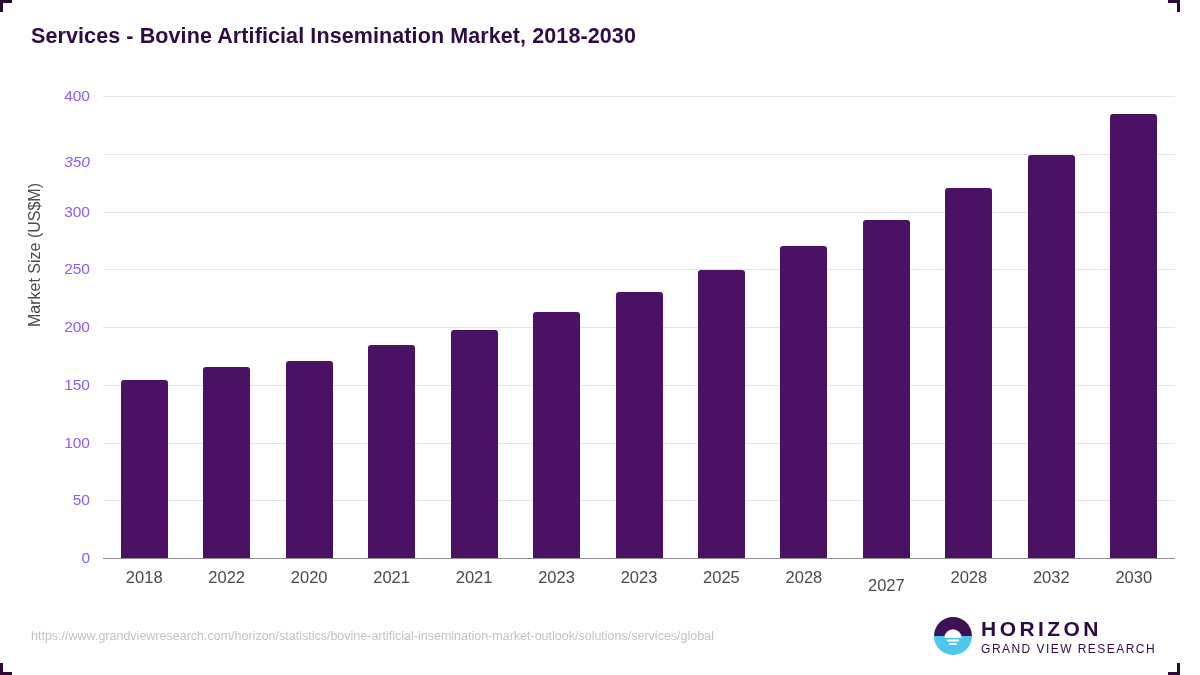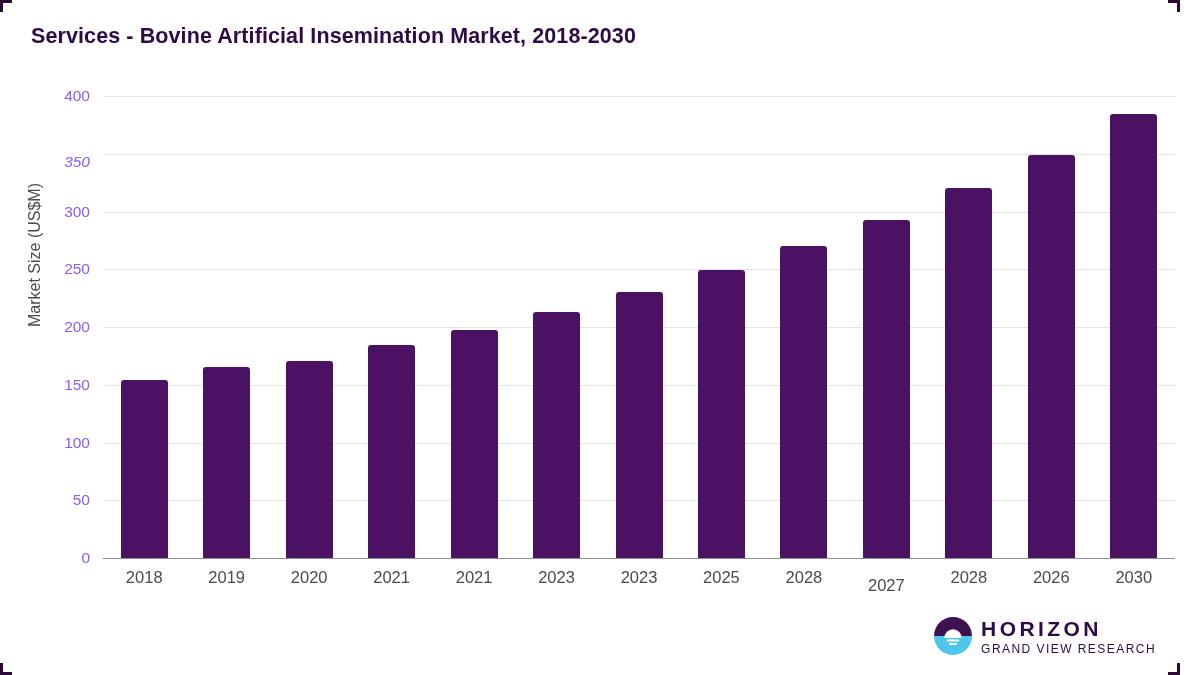--- a/index.html
+++ b/index.html
@@ -202,34 +202,35 @@
         <div class="bar" title="2026: 270" style="left: 677.423px; width: 47px; height: 311.85px; background: rgb(75, 17, 98);"></div>
         <div class="bar" title="2027: 293" style="left: 759.885px; width: 47px; height: 338.415px; background: rgb(75, 17, 98);"></div>
         <div class="bar" title="2028: 320" style="left: 842.346px; width: 47px; height: 369.6px; background: rgb(75, 17, 98);"></div>
         <div class="bar" title="2029: 349" style="left: 924.808px; width: 47px; height: 403.095px; background: rgb(75, 17, 98);"></div>
         <div class="bar" title="2030: 384" style="left: 1007.27px; width: 47px; height: 443.52px; background: rgb(75, 17, 98);"></div>
       </div>
   </div>
 
   <div class="x-labels" id="x-tick-labels">
       <div class="x-tick-label" style="left: 0px; width: 82.4615px;">2018</div>
-      <div class="x-tick-label" style="left: 82.4615px; width: 82.4615px;">2019</div>
+      <div class="x-tick-label" style="left: 82.4615px; width: 82.4615px;">2022</div>
       <div class="x-tick-label" style="left: 164.923px; width: 82.4615px;">2020</div>
       <div class="x-tick-label" style="left: 247.385px; width: 82.4615px;">2021</div>
       <div class="x-tick-label" style="left: 329.846px; width: 82.4615px;">2021</div>
       <div class="x-tick-label" style="left: 412.308px; width: 82.4615px;">2023</div>
       <div class="x-tick-label" style="left: 494.769px; width: 82.4615px;">2023</div>
       <div class="x-tick-label" style="left: 577.231px; width: 82.4615px;">2025</div>
       <div class="x-tick-label" style="left: 659.692px; width: 82.4615px;">2028</div>
       <div class="x-tick-label" style="left: 742.154px; width: 82.4615px; margin-top: 8px;">2027</div>
       <div class="x-tick-label" style="left: 824.615px; width: 82.4615px;">2028</div>
-      <div class="x-tick-label" style="left: 907.077px; width: 82.4615px;">2026</div>
+      <div class="x-tick-label" style="left: 907.077px; width: 82.4615px;">2032</div>
       <div class="x-tick-label" style="left: 989.538px; width: 82.4615px;">2030</div>
     </div>
 
+  <div class="source-url">https://www.grandviewresearch.com/horizon/statistics/bovine-artificial-insemination-market-outlook/solutions/services/global</div>
 
   <div class="logo">
     <svg class="logo-mark" viewBox="0 0 40 40">
       <defs>
         <clipPath id="circ">
             <circle cx="20" cy="20" r="20"></circle>
           </clipPath>
       </defs>
       <g clip-path="url(#circ)">
         <rect id="mark-top" x="0" y="0" width="40" height="20" fill="#3d1152"></rect>

